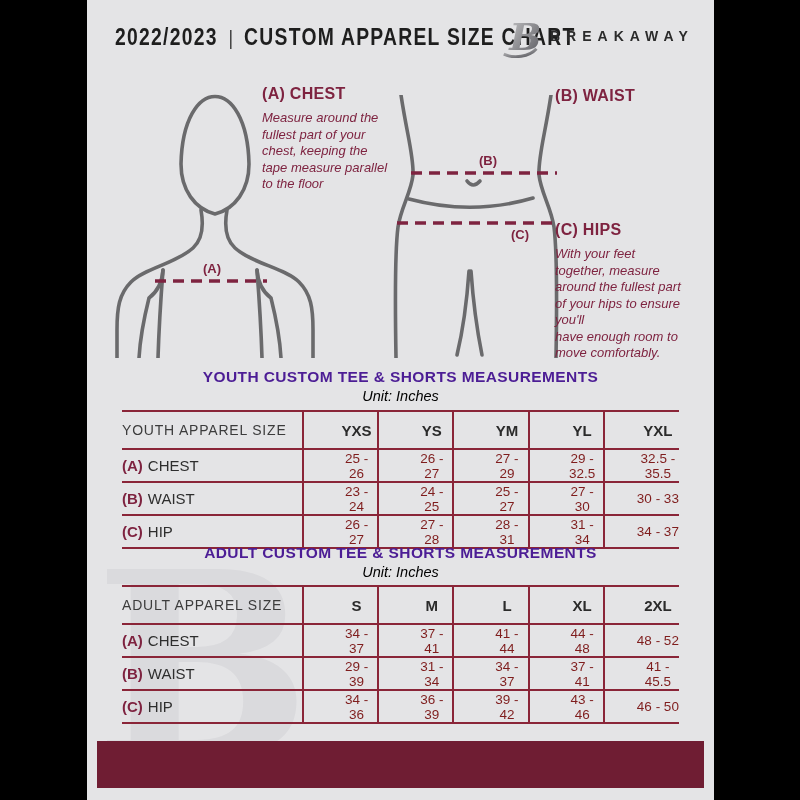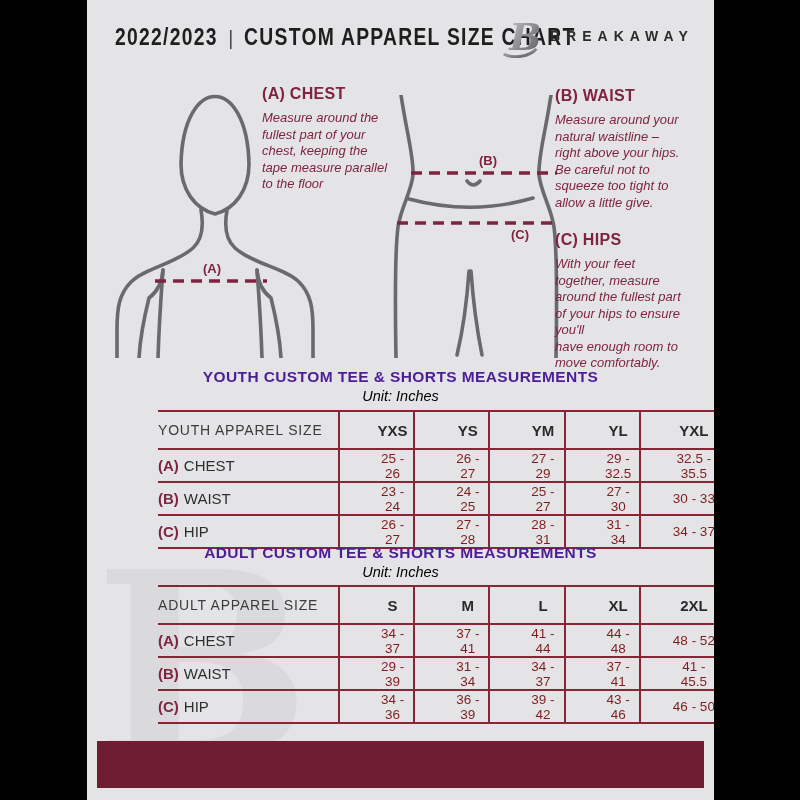--- a/index.html
+++ b/index.html
@@ -23,21 +23,21 @@
   .instr{position:absolute;z-index:2;}
   .instr h3{margin:0 0 7px 0;font-size:16px;font-weight:bold;color:#7e2340;letter-spacing:.3px;}
   .instr p{margin:0;font-size:13px;line-height:16.5px;font-style:italic;color:#7e2340;
            white-space:pre-line;}
   
   .tbl-title{position:absolute;left:35px;width:557px;text-align:center;z-index:2;}
   .tbl-title .t{font-size:15.5px;font-weight:bold;letter-spacing:.4px;color:#4c1d95;}
   .tbl-title .u{font-size:14.5px;font-style:italic;color:#000000;margin-top:2px;}
   table.size{position:absolute;left:35px;width:557px;border-collapse:collapse;
              table-layout:fixed;z-index:2;
-             border-top:2px solid #8a2538;margin-left:36px;}
+             border-top:2px solid #8a2538;}
   table.size th,table.size td{border-bottom:2px solid #8a2538;padding:0;overflow:hidden;}
   table.size th+th,table.size td+td{border-left:2px solid #8a2538;padding-left:32px;}
   table.size col.lbl{width:32.5%;}
   table.size col.v{width:13.5%;}
   th.corner{height:36px;text-align:left;padding-left:22px;font-weight:normal;
             font-size:14px;letter-spacing:.8px;color:#3c3c3c;}
   th.size-h{height:36px;font-size:15px;font-weight:bold;color:#2b2b2b;text-align:center;}
   td.rowlbl{height:31px;text-align:left;padding-left:22px;font-size:15px;color:#2e2e2e;}
   td.rowlbl .k{font-weight:bold;color:#7e2340;margin-right:5px;}
   td.val{height:31px;text-align:center;font-size:13.5px;color:#7f1d1d;}
@@ -105,28 +105,22 @@
   <div class="instr" style="left:175px;top:85px;width:158px;">
     <h3>(A) CHEST</h3>
     <p>Measure around the
 fullest part of your
 chest, keeping the
 tape measure parallel
 to the floor</p>
   </div>
   <div class="instr" style="left:468px;top:87px;width:152px;">
     <h3>(B) WAIST</h3>
-    <p>Measure around your
-natural waistline –
-right above your hips.
-Be careful not to
-squeeze too tight to
-allow a little give.</p>
-  </div>
-  <div class="instr" style="left:468px;top:221px;width:158px;margin-top:10px;">
+  </div>
+  <div class="instr" style="left:468px;top:221px;width:158px;">
     <h3>(C) HIPS</h3>
     <p>With your feet
 together, measure
 around the fullest part
 of your hips to ensure
 you'll
 have enough room to
 move comfortably.</p>
   </div>
 

